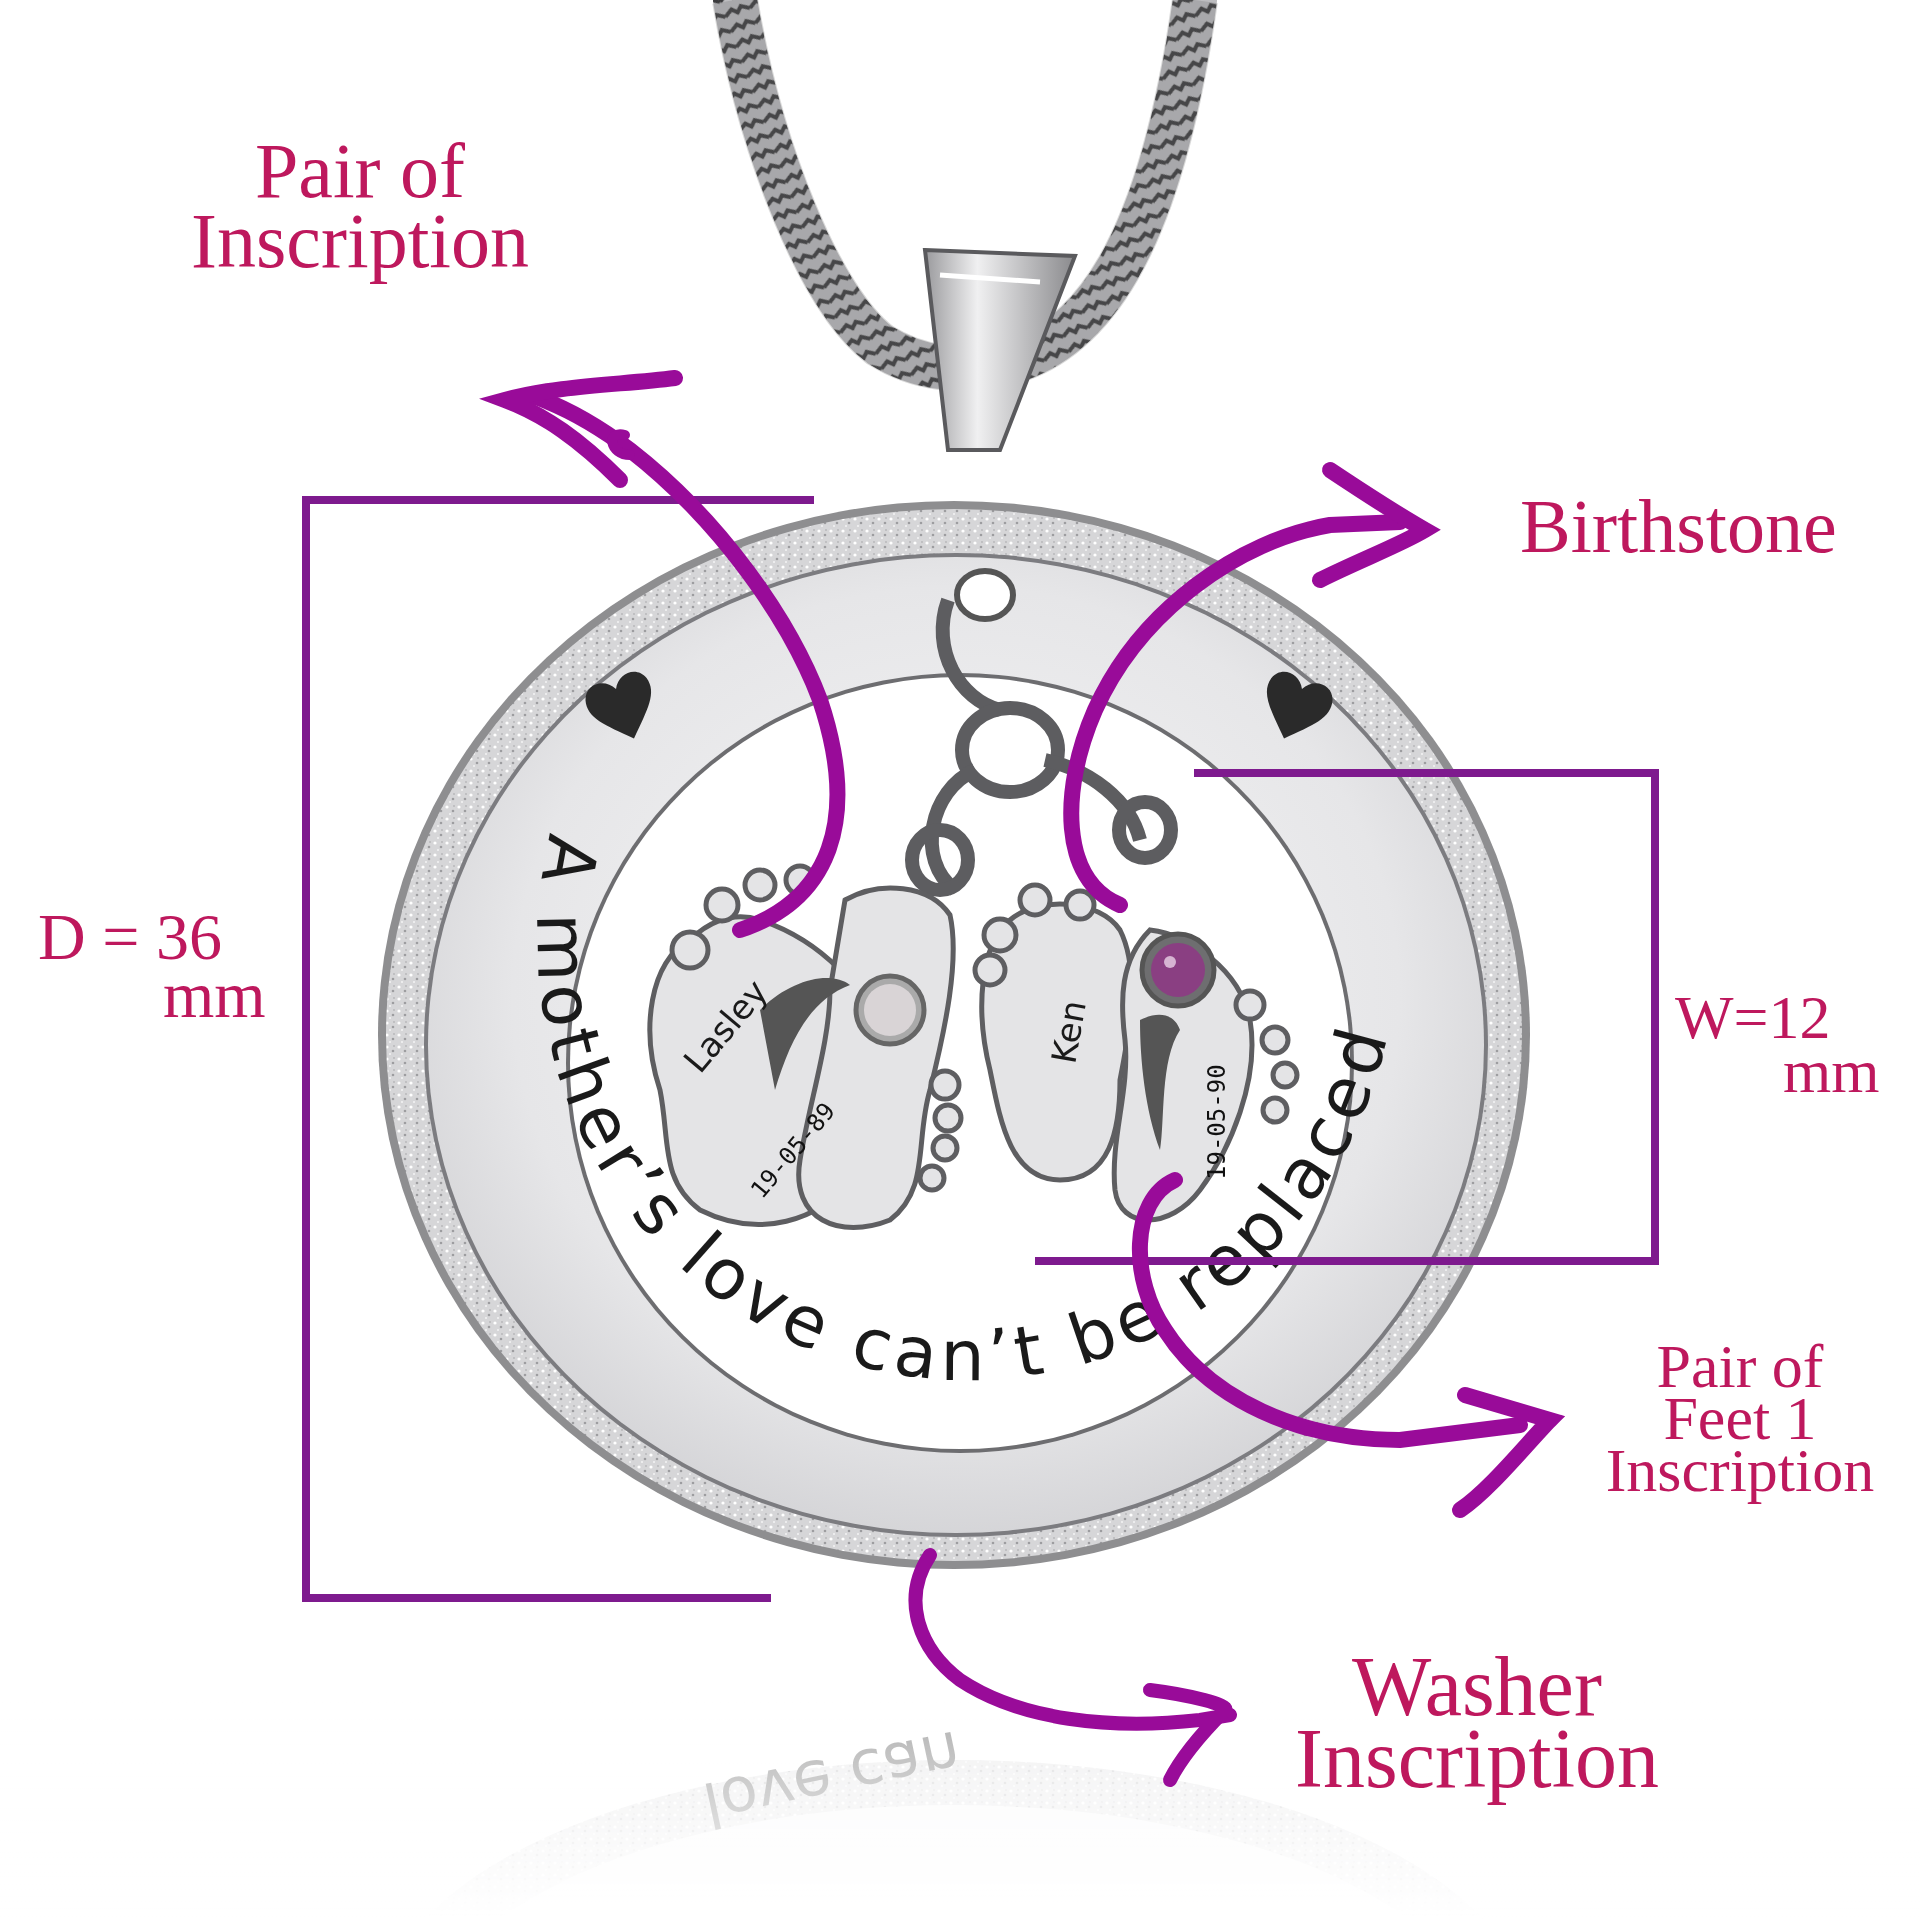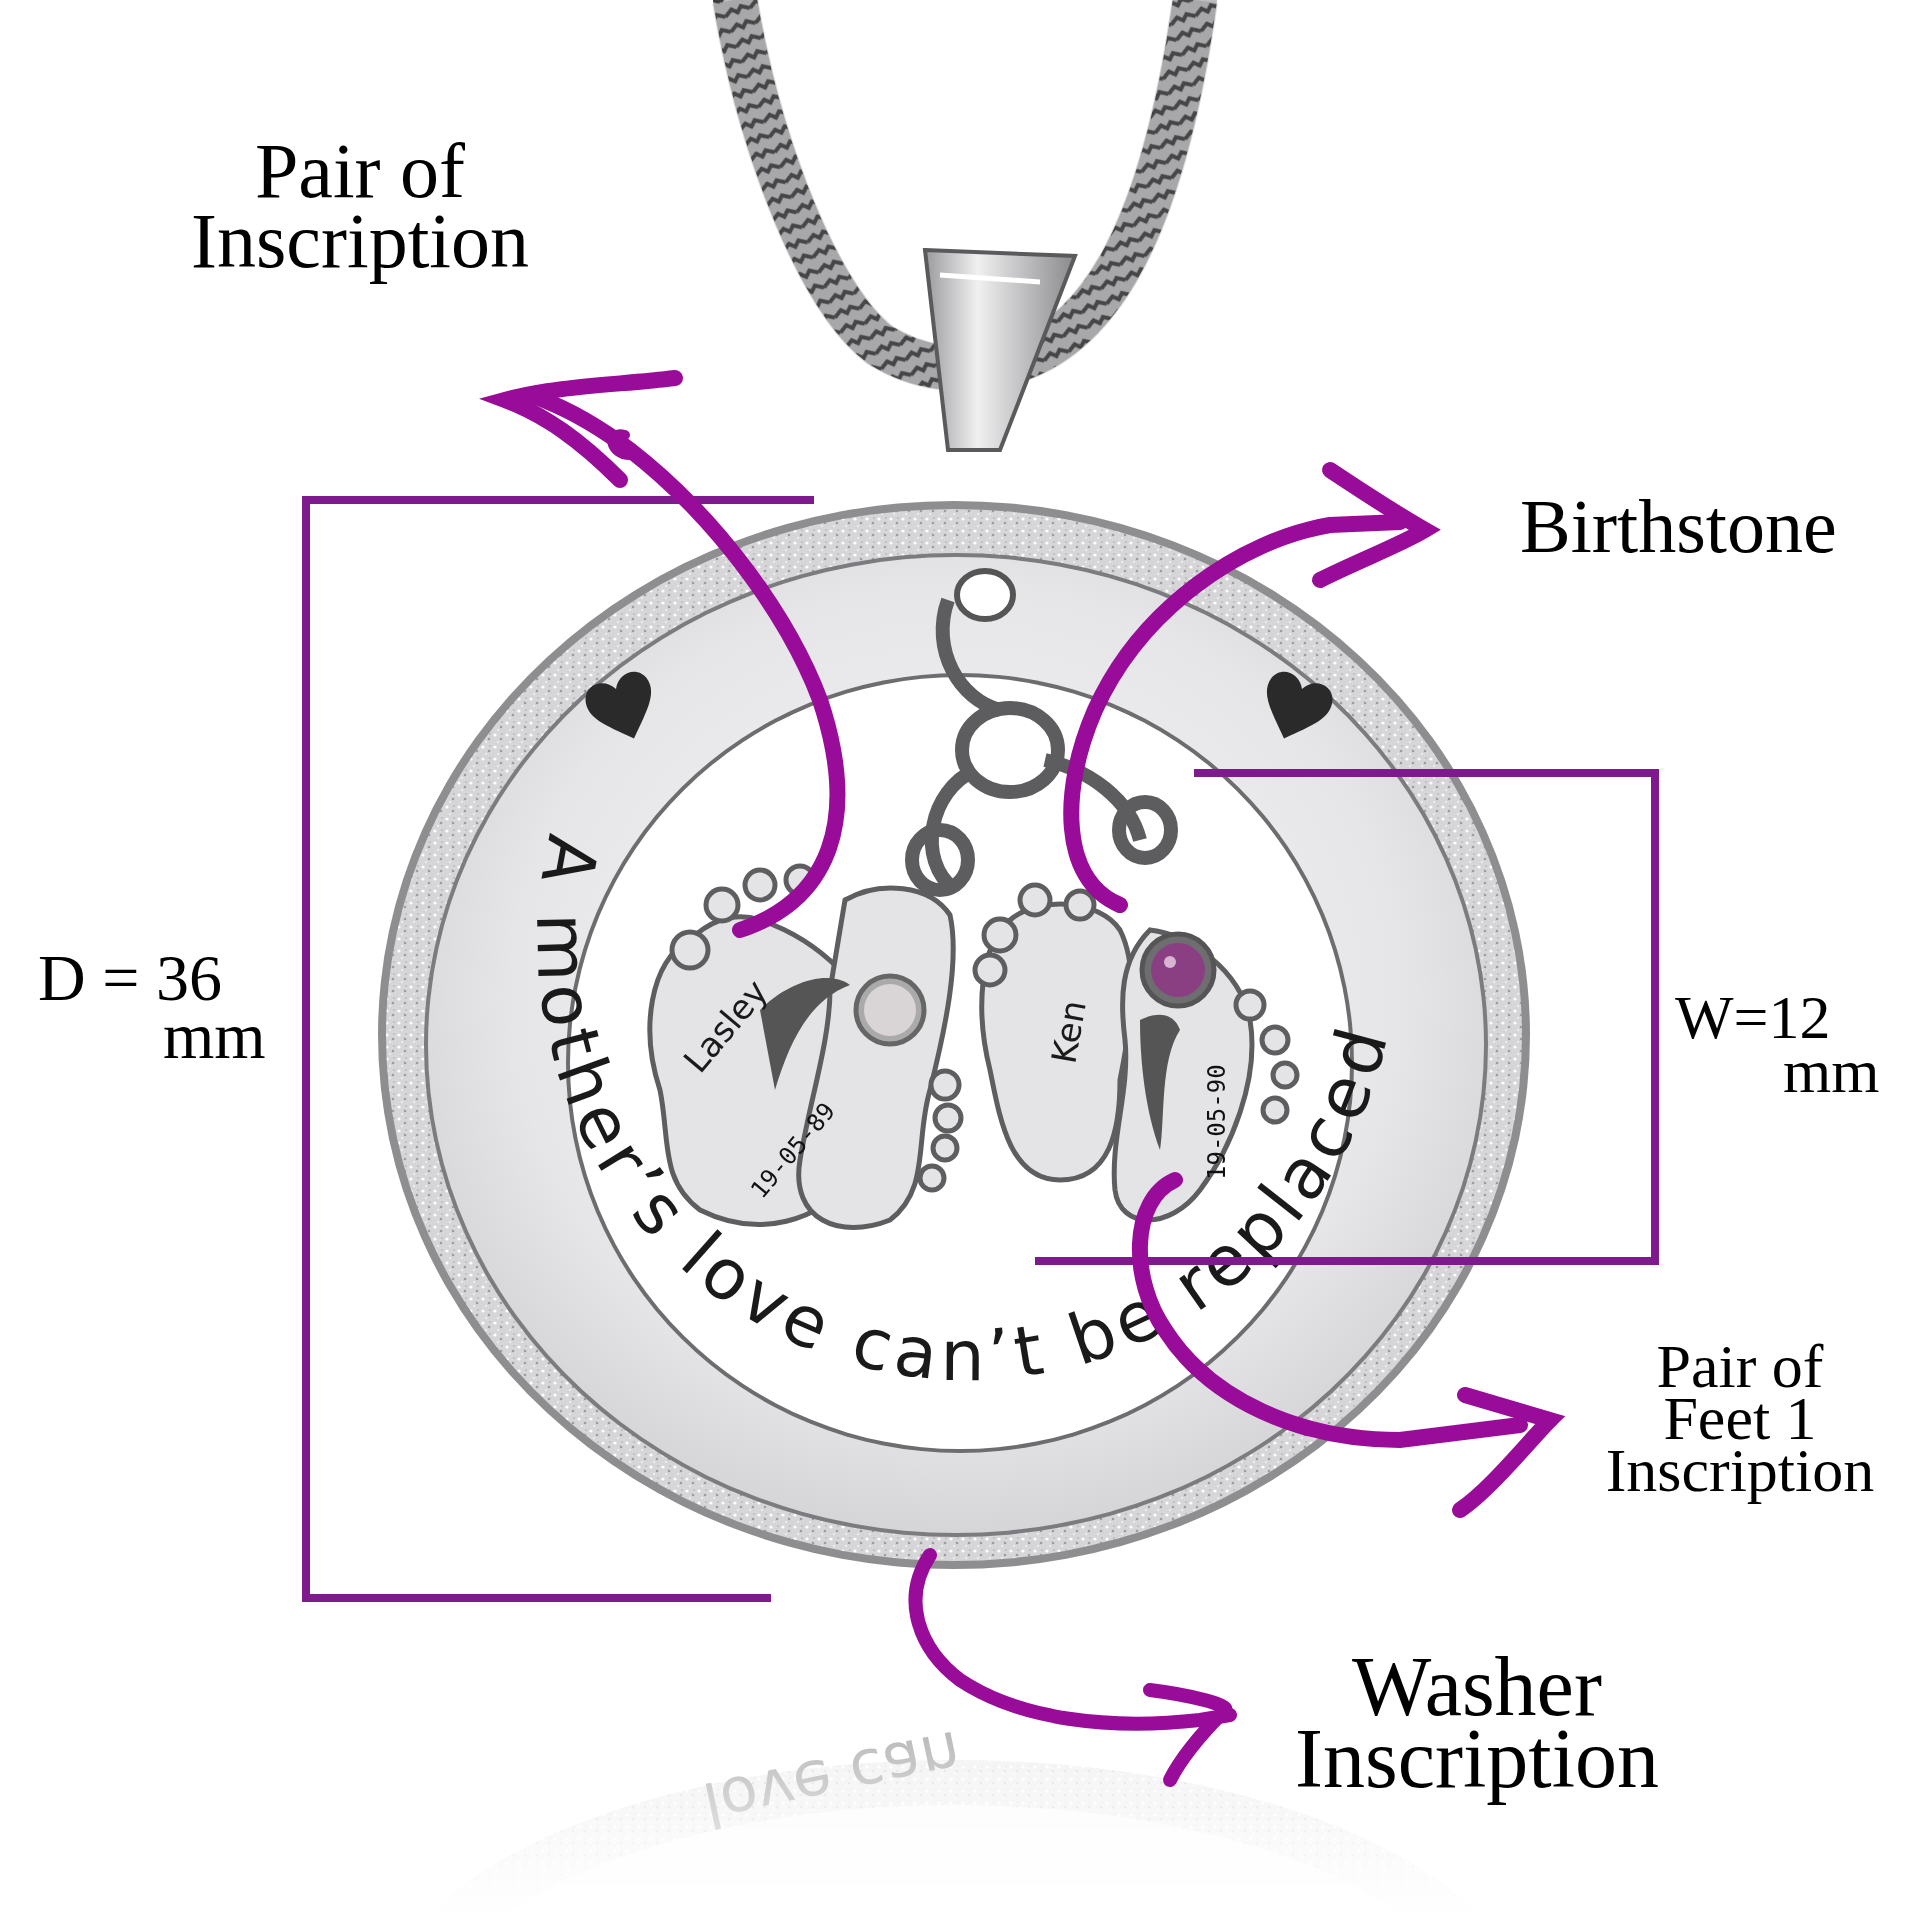--- a/index.html
+++ b/index.html
@@ -1,18 +1,18 @@
 <!DOCTYPE html>
 <html><head>
 <meta charset="utf-8">
 <style>
   html, body { margin:0; padding:0; background:#ffffff; }
   body { width:1920px; height:1920px; position:relative; overflow:hidden; font-family:"Liberation Serif", serif; }
   #stage { position:absolute; left:0; top:0; width:1920px; height:1920px; }
-  .label { position:absolute; color:#000000; font-family:"Liberation Serif", serif; line-height:1; white-space:nowrap; text-align:center; }
+  .label { position:absolute; color:#be185d; font-family:"Liberation Serif", serif; line-height:1; white-space:nowrap; text-align:center; }
   .label .line { display:block; }
   .big { font-size:78px; }
   .mid { font-size:62px; }
   .eng { font-family:"DejaVu Sans", sans-serif; fill:#1a1a1a; }
   .stamp { font-family:"DejaVu Sans Mono", monospace; fill:#111; }
 </style>
 </head>
 <body>
 
 <svg id="stage" viewBox="0 0 1920 1920" xmlns="http://www.w3.org/2000/svg">
@@ -160,21 +160,21 @@
   </g>
 </svg>
 
 <div class="label big" style="left:130px; top:132px; width:460px;">
   <span class="line">Pair of</span>
   <span class="line" style="margin-top:-8px;">Inscription</span>
 </div>
 
 <div class="label" style="left:1520px; top:488px; font-size:76px;">Birthstone</div>
 
-<div class="label" style="left:38px; top:945px; font-size:66px; text-align:left;">
+<div class="label" style="left:38px; top:904px; font-size:66px; text-align:left;">
   <span class="line">D = 36</span>
   <span class="line" style="margin-left:125px; margin-top:-8px; text-align:left;">mm</span>
 </div>
 
 <div class="label" style="left:1675px; top:986px; font-size:62px; text-align:left;">
   <span class="line">W=12</span>
   <span class="line" style="margin-left:108px; margin-top:-8px; text-align:left;">mm</span>
 </div>
 
 <div class="label mid" style="left:1565px; top:1335px; width:350px;">

